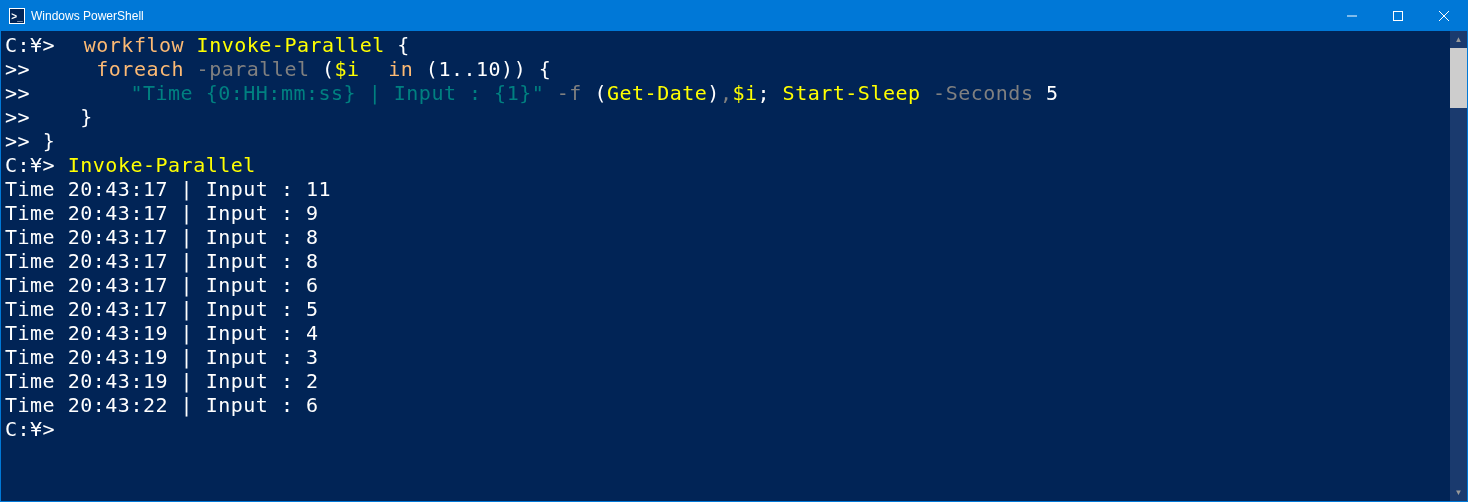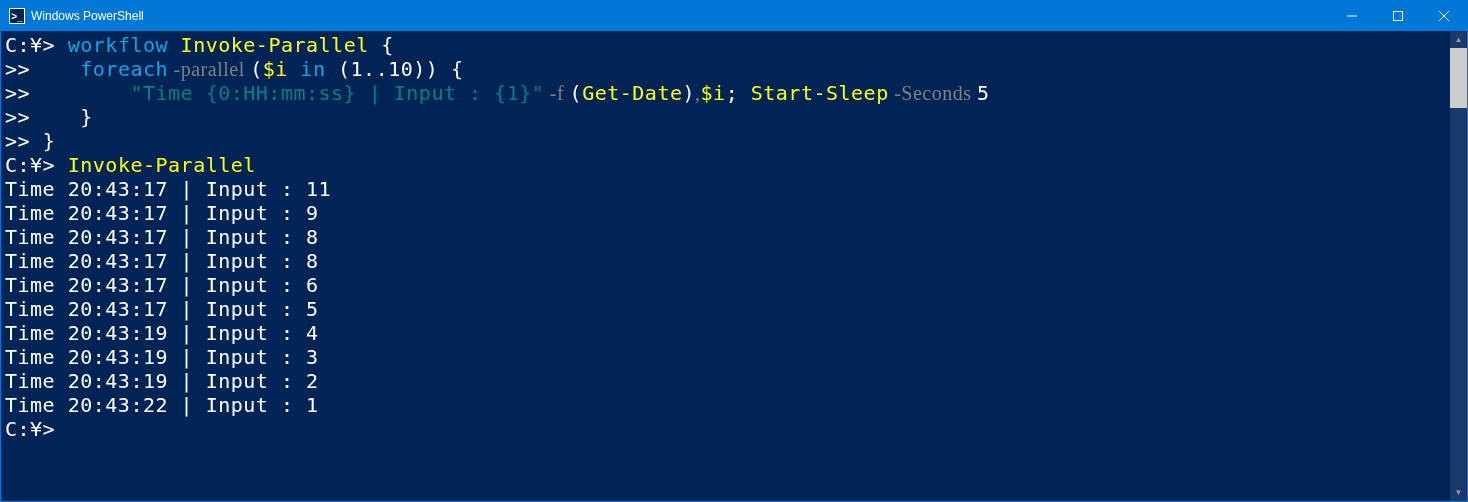--- a/index.html
+++ b/index.html
@@ -85,22 +85,22 @@
   .scroll-thumb {
     position: absolute;
     top: 17px;
     left: 0;
     width: 17px;
     height: 60px;
     background: #cdcdcd;
   }
   .c-white  { color: #ffffff; }
   .c-yellow { color: #ffff00; }
-  .c-green  { color: #0ea5e9; }
-  .c-gray   { color: #808080; font-family: Liberation Serif, serif; }
+  .c-green  { color: #fdba74; margin-left: 16px; }
+  .c-gray   { color: #808080; }
   .c-dark   { color: #008080; }
 </style>
 </head>
 <body>
 
 <div class="window">
   <div class="titlebar">
     <div class="titlebar-icon">&gt;_</div>
     <div class="titlebar-title">Windows PowerShell</div>
     <div class="titlebar-spacer"></div>
@@ -131,21 +131,21 @@
 <span class="c-white">C:¥&gt;</span> <span class="c-yellow">Invoke-Parallel</span>
 <span class="c-white">Time 20:43:17 | Input : 11</span>
 <span class="c-white">Time 20:43:17 | Input : 9</span>
 <span class="c-white">Time 20:43:17 | Input : 8</span>
 <span class="c-white">Time 20:43:17 | Input : 8</span>
 <span class="c-white">Time 20:43:17 | Input : 6</span>
 <span class="c-white">Time 20:43:17 | Input : 5</span>
 <span class="c-white">Time 20:43:19 | Input : 4</span>
 <span class="c-white">Time 20:43:19 | Input : 3</span>
 <span class="c-white">Time 20:43:19 | Input : 2</span>
-<span class="c-white">Time 20:43:22 | Input : 1</span>
+<span class="c-white">Time 20:43:22 | Input : 6</span>
 <span class="c-white">C:¥&gt;</span></div>
 
     <div class="scrollbar">
       <div class="scroll-arrow up">▲</div>
       <div class="scroll-thumb"></div>
       <div class="scroll-arrow down">▼</div>
     </div>
   </div>
 </div>
 

